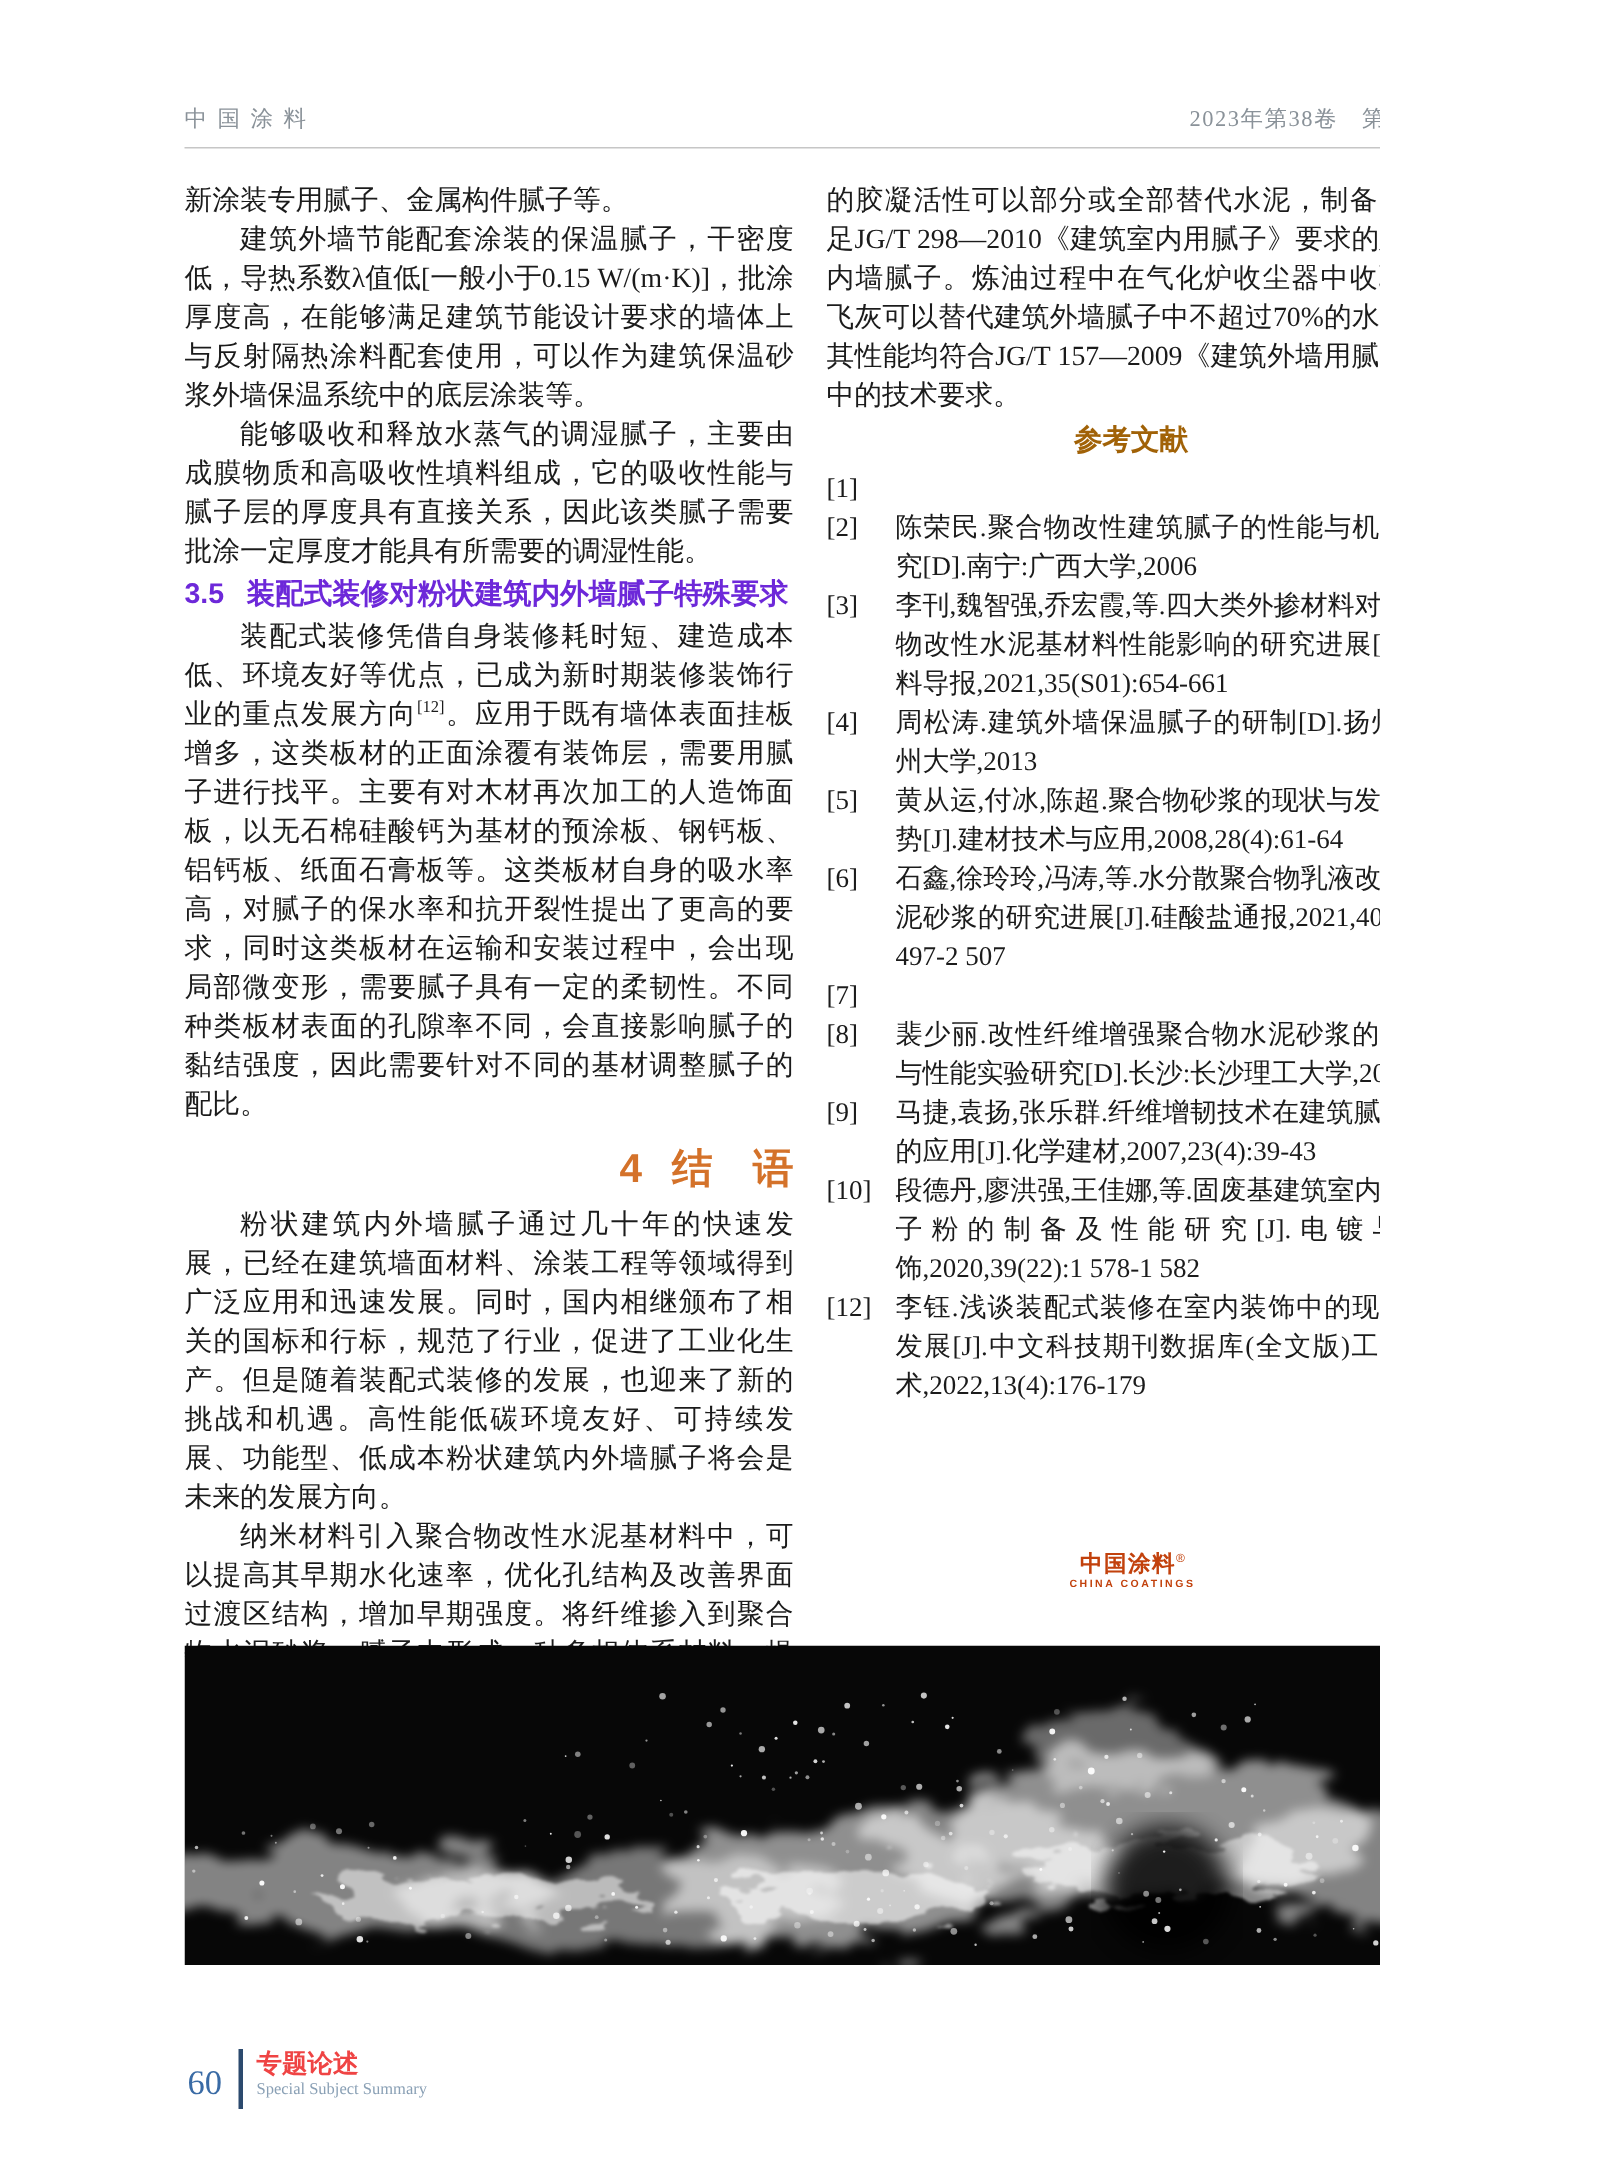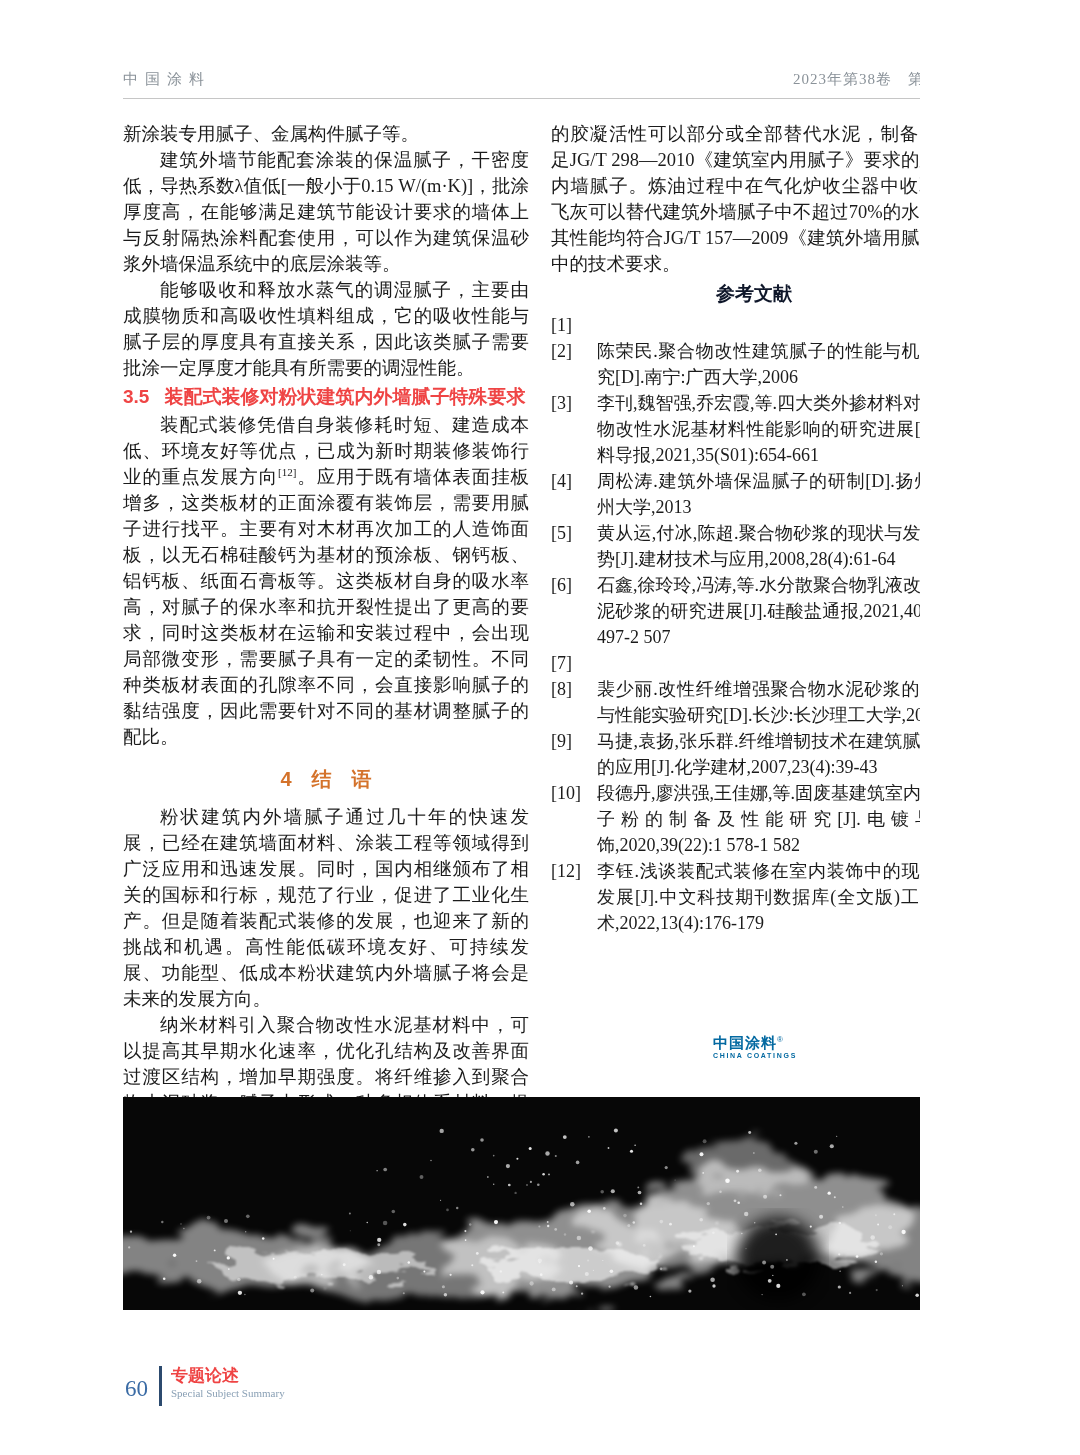--- a/index.html
+++ b/index.html
@@ -16,39 +16,39 @@
   }
   .header .journal{letter-spacing:7px;}
   .header .issue{letter-spacing:1px;}
   
   .content{position:absolute;left:123px;top:121px;width:834px;display:flex;gap:22px;}
   .col{width:406px;font-size:18.5px;line-height:26px;text-align:justify;}
   p.para{margin:0;}
   .indent{text-indent:2em;}
   sup.ref-sup{font-size:11px;line-height:0;}
   .h35{
-    color:#ef4444;font-weight:bold;font-size:19px;line-height:27px;margin:2px 0;
+    color:#6d28d9;font-weight:bold;font-size:19px;line-height:27px;margin:2px 0;
     font-family:"Liberation Sans","DejaVu Sans",sans-serif;text-align:left;
   }
   .h35 .sec-num{margin-right:15px;}
   .h4{
-    color:#d4722a;font-weight:bold;font-size:20px;line-height:32px;margin:13px 0 9px;
-    font-family:"Liberation Sans","DejaVu Sans",sans-serif;text-align:center;
+    color:#d4722a;font-weight:bold;font-size:27px;line-height:32px;margin:13px 0 9px;
+    font-family:"Liberation Sans","DejaVu Sans",sans-serif;text-align:right;
   }
   .h4 .sec-num{margin-right:20px;}
   .refs-title{
     text-align:center;font-weight:bold;font-size:19px;line-height:28px;margin:3px 0 4px;
-    font-family:"Liberation Sans","DejaVu Sans",sans-serif;color:#0f172a;
+    font-family:"Liberation Sans","DejaVu Sans",sans-serif;color:#a16207;
   }
   .ref-item{display:flex;font-size:18px;line-height:26px;}
   .ref-num{width:46px;flex:none;}
   .ref-text{flex:1;text-align:justify;}
   
   .logo{
-    position:absolute;right:123px;top:1034px;text-align:left;color:#0369a1;
+    position:absolute;right:123px;top:1034px;text-align:center;color:#c2410c;
     font-family:"Liberation Sans","DejaVu Sans",sans-serif;line-height:1.15;
   }
   .logo-name{font-size:15px;font-weight:bold;letter-spacing:1px;}
   .logo-reg{font-size:8px;vertical-align:super;}
   .logo-sub{font-size:7px;font-weight:bold;letter-spacing:1.7px;}
   
   .banner{position:absolute;left:123px;top:1097px;width:834px;height:213px;display:block;}
   
   .footer{position:absolute;left:125px;top:1366px;display:flex;}
   .page-num{font-size:23px;color:#3a6ba5;margin-right:11px;margin-top:10px;}

